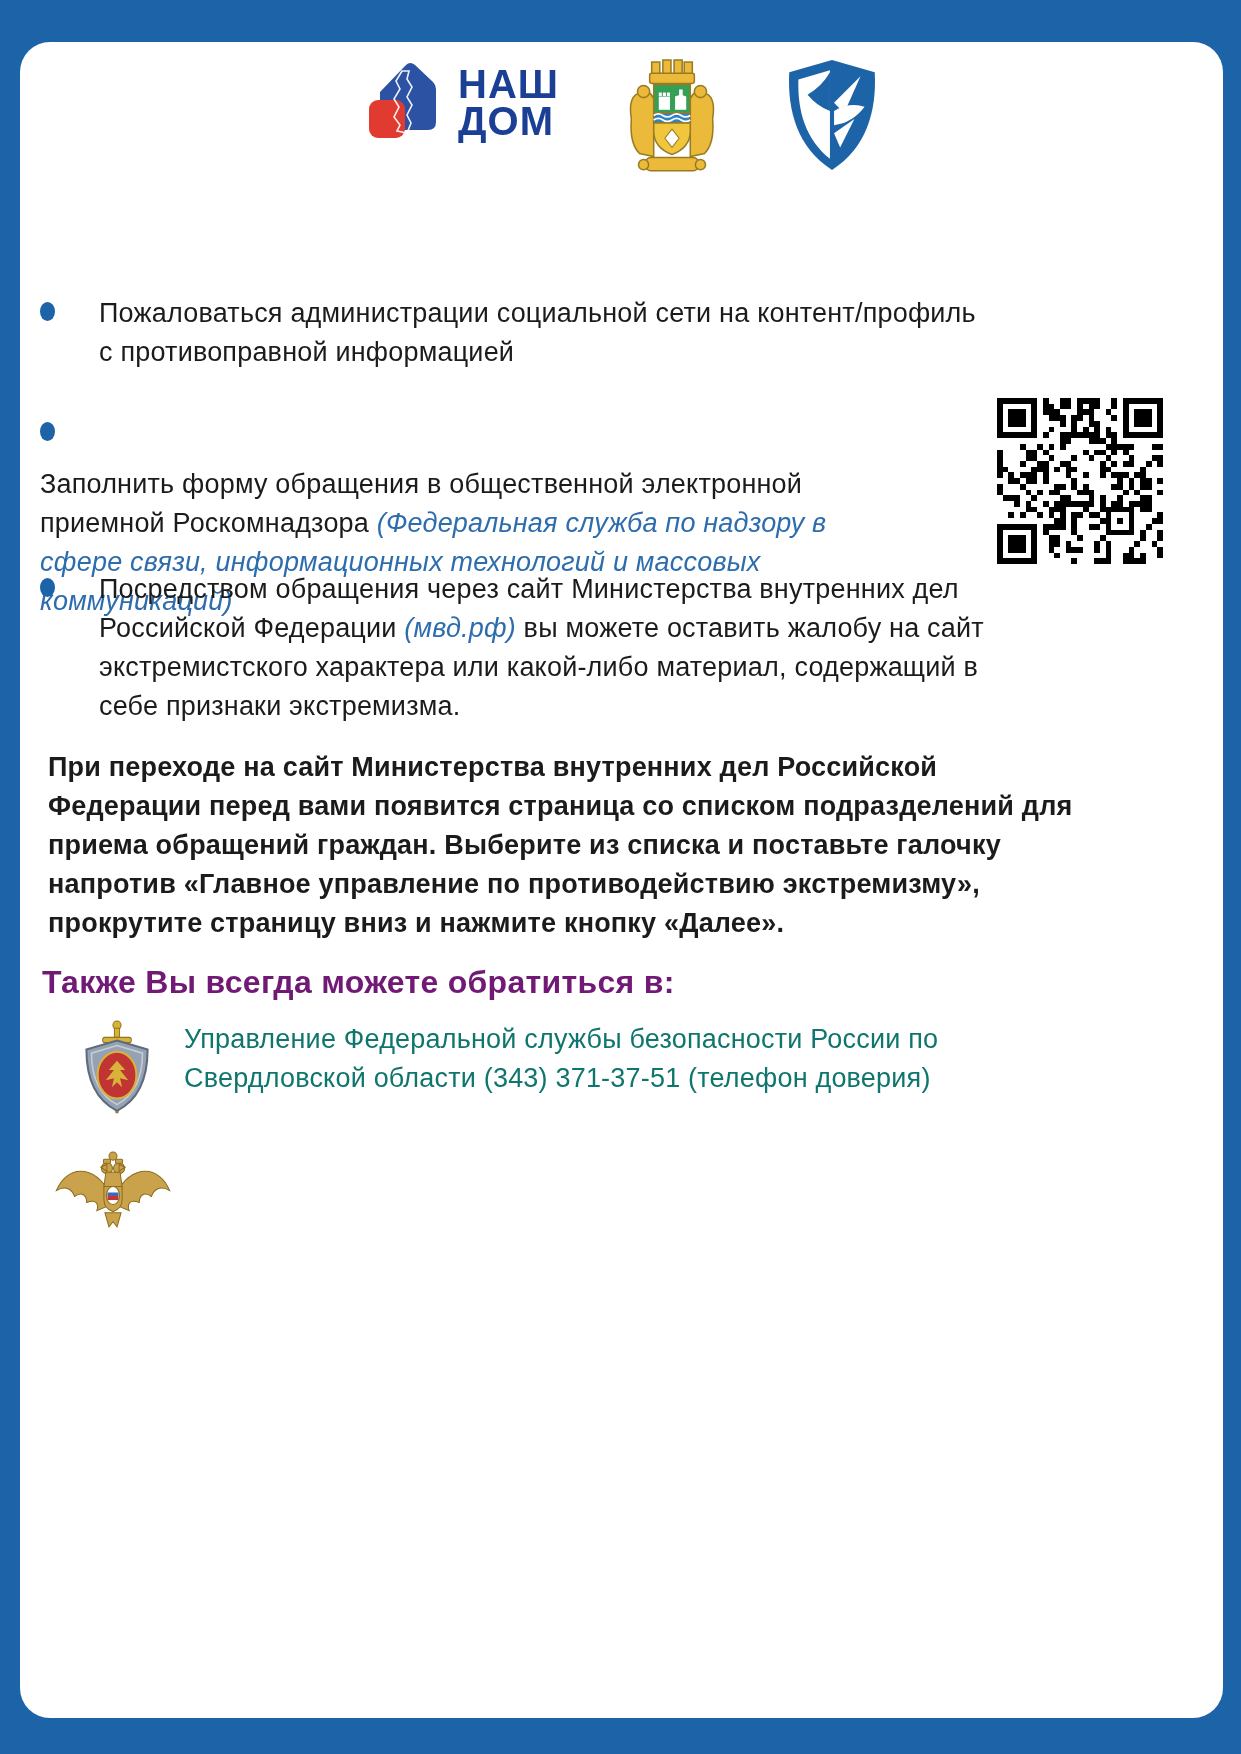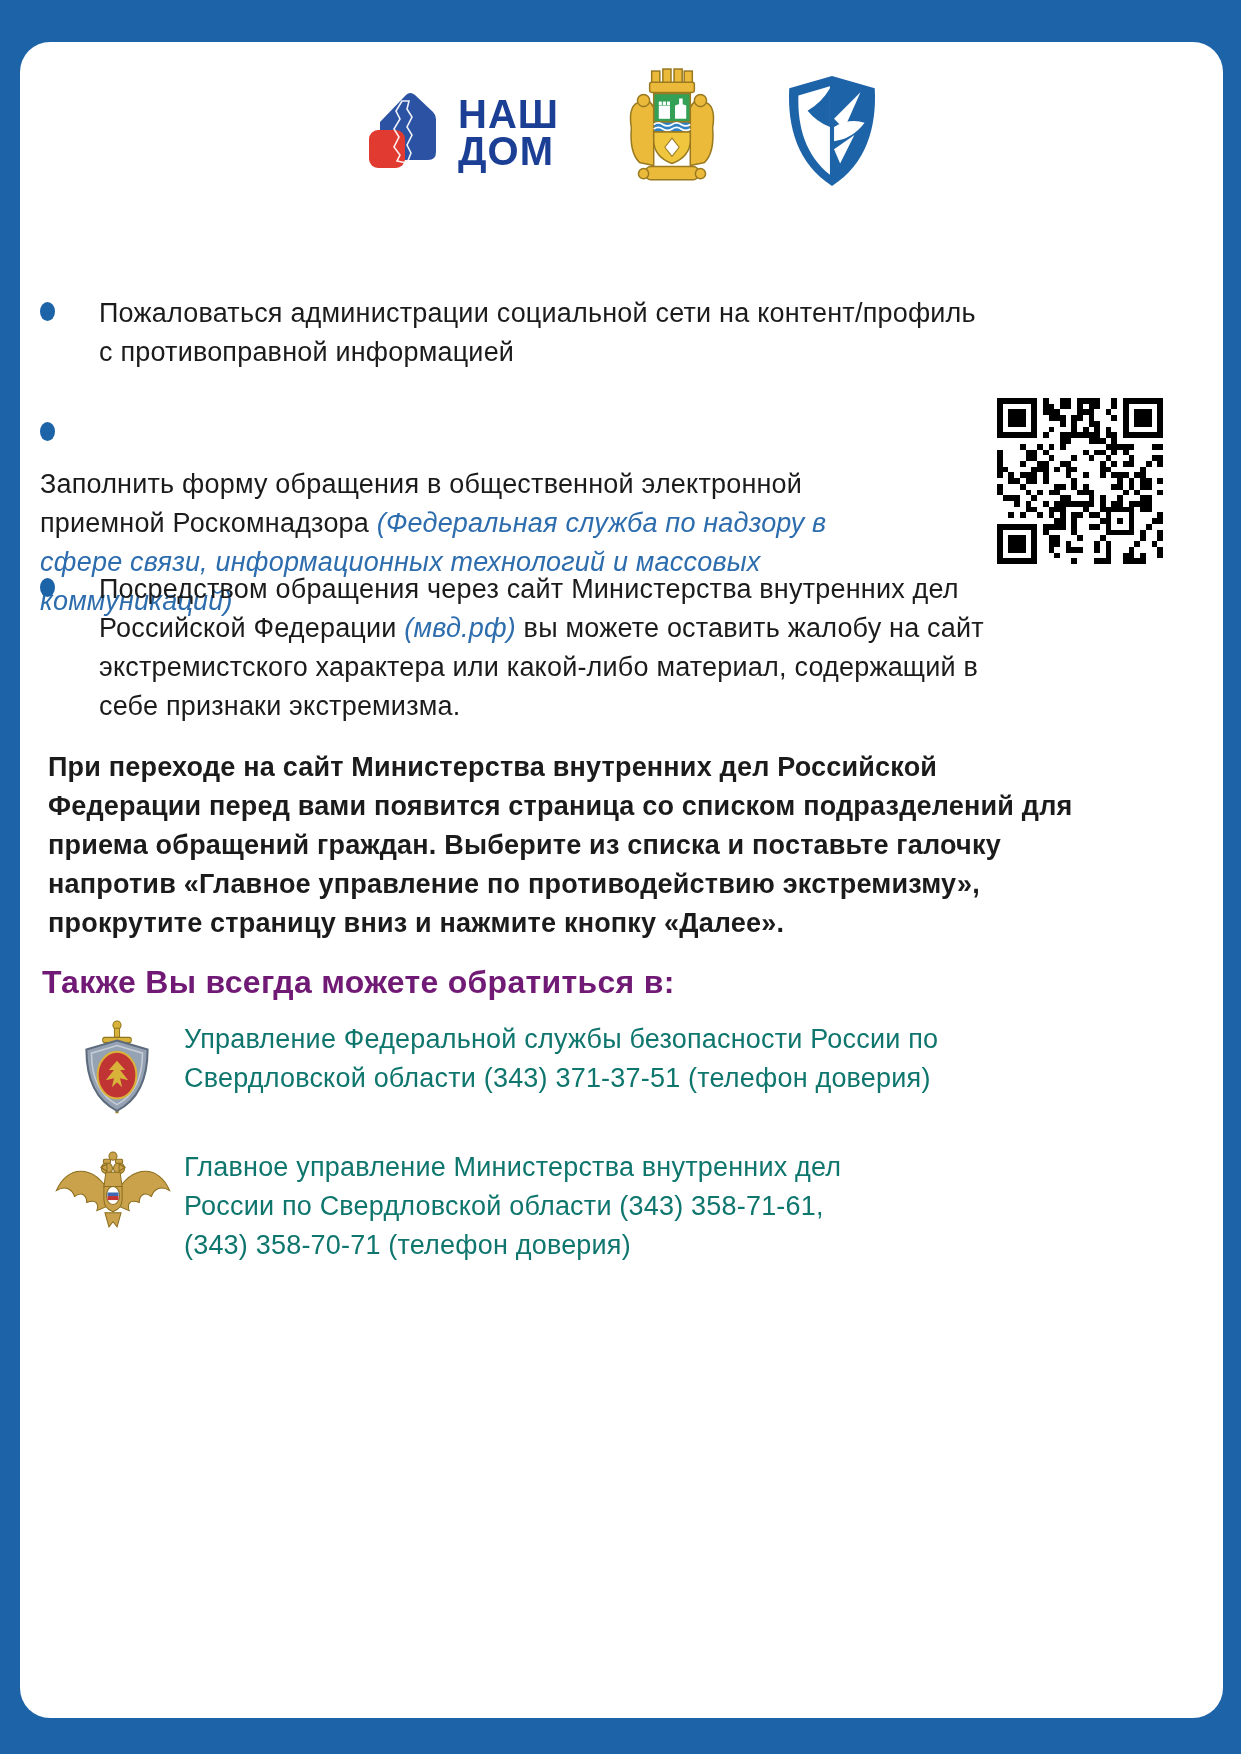--- a/index.html
+++ b/index.html
@@ -10,21 +10,21 @@
     overflow:hidden;
     font-family:"Liberation Sans","DejaVu Sans",sans-serif;
   }
   .content{
     position:absolute;left:20px;top:42px;right:18px;bottom:36px;
     background:#ffffff;border-radius:30px;
   }
   
   .logos-row{
     position:absolute;top:16px;left:0;right:0;height:150px;
-    display:flex;justify-content:center;align-items:center;gap:56px;
+    display:flex;justify-content:center;align-items:flex-start;gap:56px;
   }
   .nashdom{display:flex;align-items:center;gap:18px;}
   .nashdom-word{font-weight:800;color:#1b3f94;font-size:40px;line-height:37px;letter-spacing:1px;}
   
   .main-heading{
     position:absolute;left:20px;top:204px;width:1060px;margin:0;
     font-size:28px;font-weight:700;color:#161616;letter-spacing:.2px;
   }
   .bullet{position:absolute;display:flex;align-items:flex-start;gap:24px;}
   .bullet .dot{
@@ -452,17 +452,16 @@
             <circle cx="60" cy="10" r="4"></circle>
             <path d="M53 26 L67 26 L69 40 L60 46 L51 40 Z"></path>
             <path d="M51 40 h18 v13 q0 9 -9 12 q-9 -3 -9 -12 Z"></path>
             <path d="M52 66 L68 66 L64 80 L60 75 L56 80 Z"></path>
           </g>
           <ellipse cx="60" cy="49" rx="6.5" ry="9" fill="#ffffff" stroke="#8a6d1d" stroke-width="1"></ellipse>
           <rect x="54.5" y="46" width="11" height="3.5" fill="#3f68b4"></rect>
           <rect x="54.5" y="49.5" width="11" height="4" fill="#c23434"></rect>
         </svg>
       </span>
-      <p class="contact-text">Главное управление Министерства внутренних дел России по Свердловской области (343) 358-71-61, (343) 358-70-71 (телефон доверия)</p>
     </div>
 
   </div>
 </div>
 
 </body></html>

